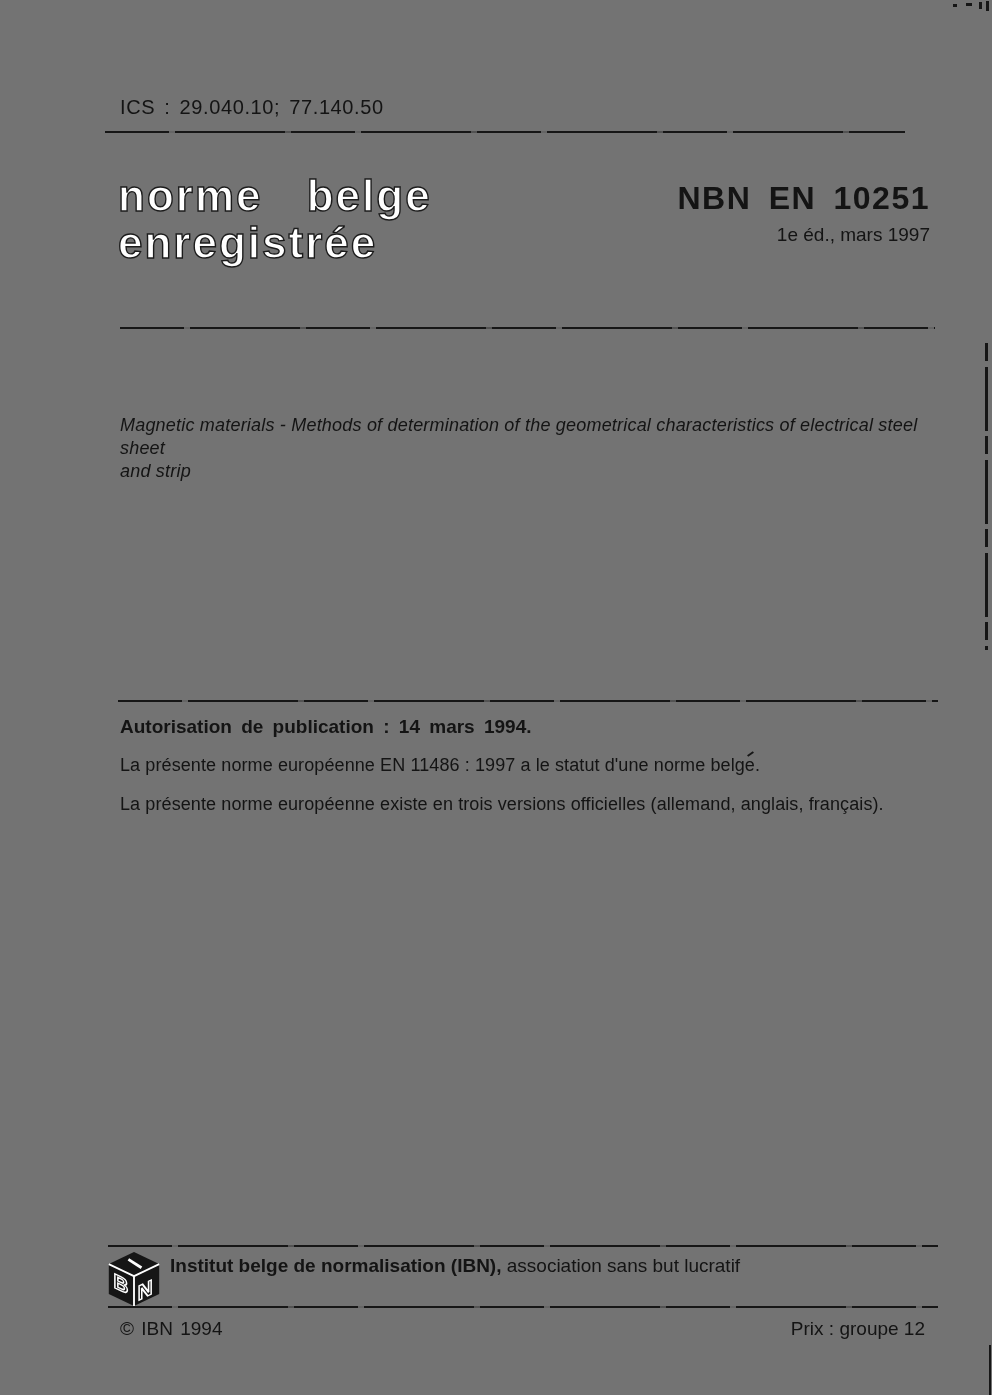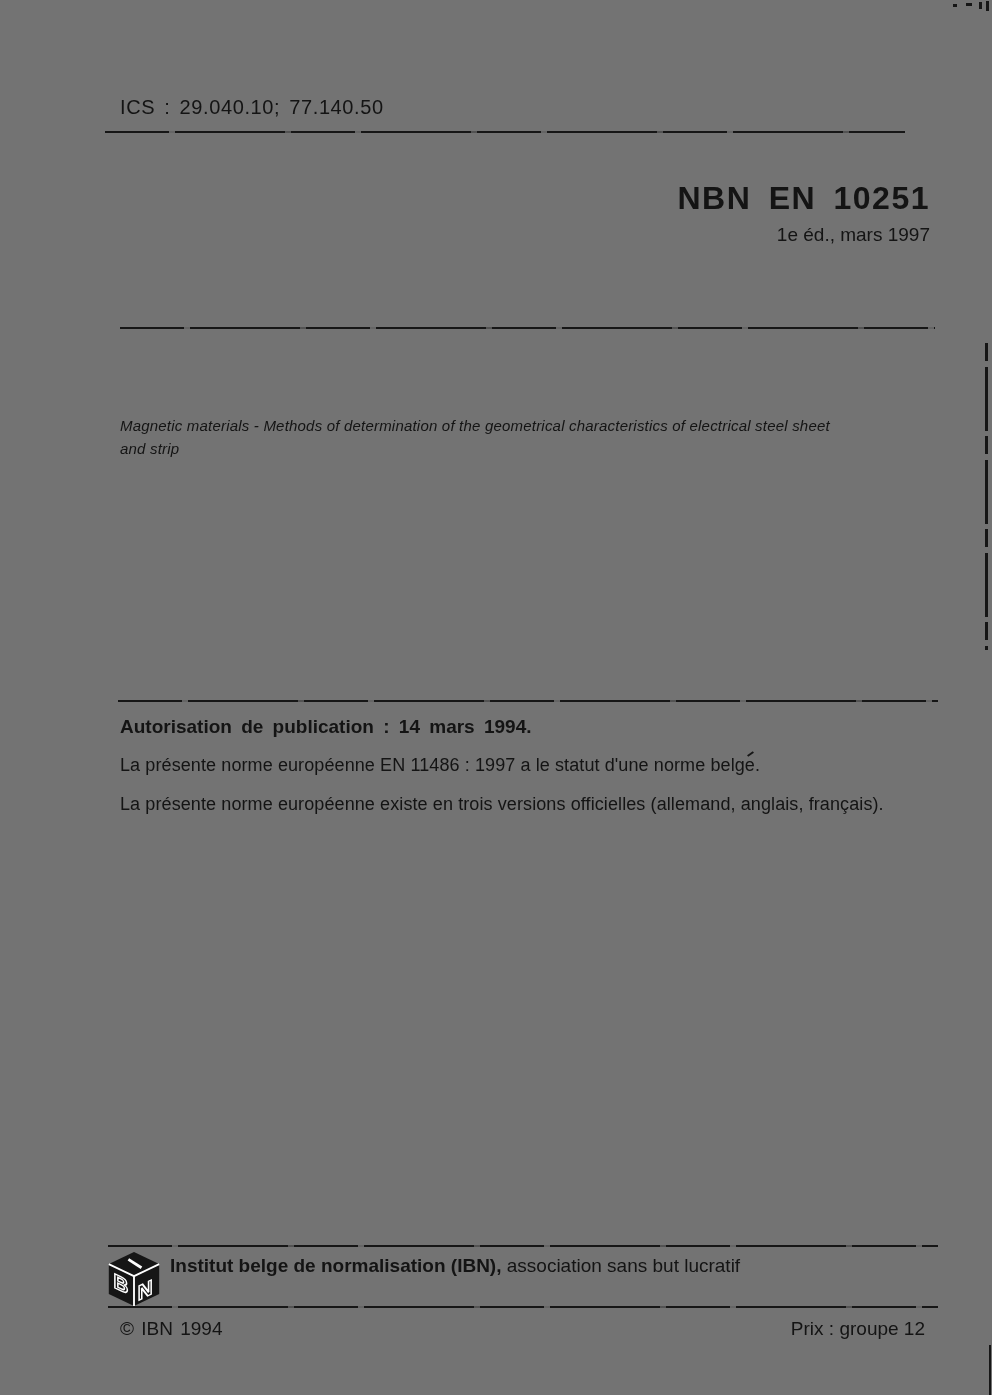--- a/index.html
+++ b/index.html
@@ -46,21 +46,21 @@
 
   
   .title-fr {
     left:120px; top:339px; width:752px;
     font-size:23.5px; font-weight:700; line-height:28px;
     letter-spacing:0.3px;
   }
   .title-fr .jline { text-align:justify; text-align-last:justify; }
   .title-en {
     left:120px; top:414px; width:820px;
-    font-size:15px; font-style:italic; line-height:23px;
+    font-size:18px; font-style:italic; line-height:23px;
     letter-spacing:0.2px;
   }
 
   
   .autorisation { left:120px; top:716px; font-size:19px; font-weight:700; word-spacing:4px; }
   .para { left:120px; top:0; font-size:18px; letter-spacing:0.1px; }
   .para-1 { top:755px; }
   .para-2 { top:794px; }
 
   
@@ -88,20 +88,24 @@
   .tick-para1 { left:747px; top:753px; width:7px; height:2px; transform:rotate(-35deg); }
 </style>
 </head>
 <body>
 
 <div class="page">
 
   <div class="abs ics">ICS : 29.040.10; 77.140.50</div>
   <div class="rule rule-1 broken"></div>
 
+  <div class="abs norm-type">
+    <div class="gap">norme belge</div>
+    <div>enregistrée</div>
+  </div>
 
   <div class="abs mast-right std-number">NBN EN 10251</div>
   <div class="abs mast-right edition">1e éd., mars 1997</div>
 
   <div class="rule rule-2 broken"></div>
   <div class="abs title-en">
     <div>Magnetic materials - Methods of determination of the geometrical characteristics of electrical steel sheet</div>
     <div>and strip</div>
   </div>
 

